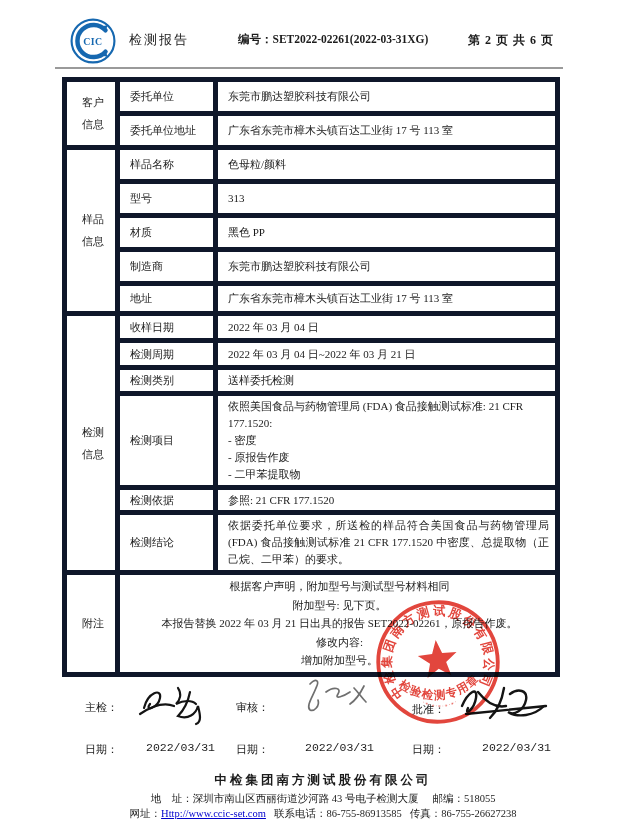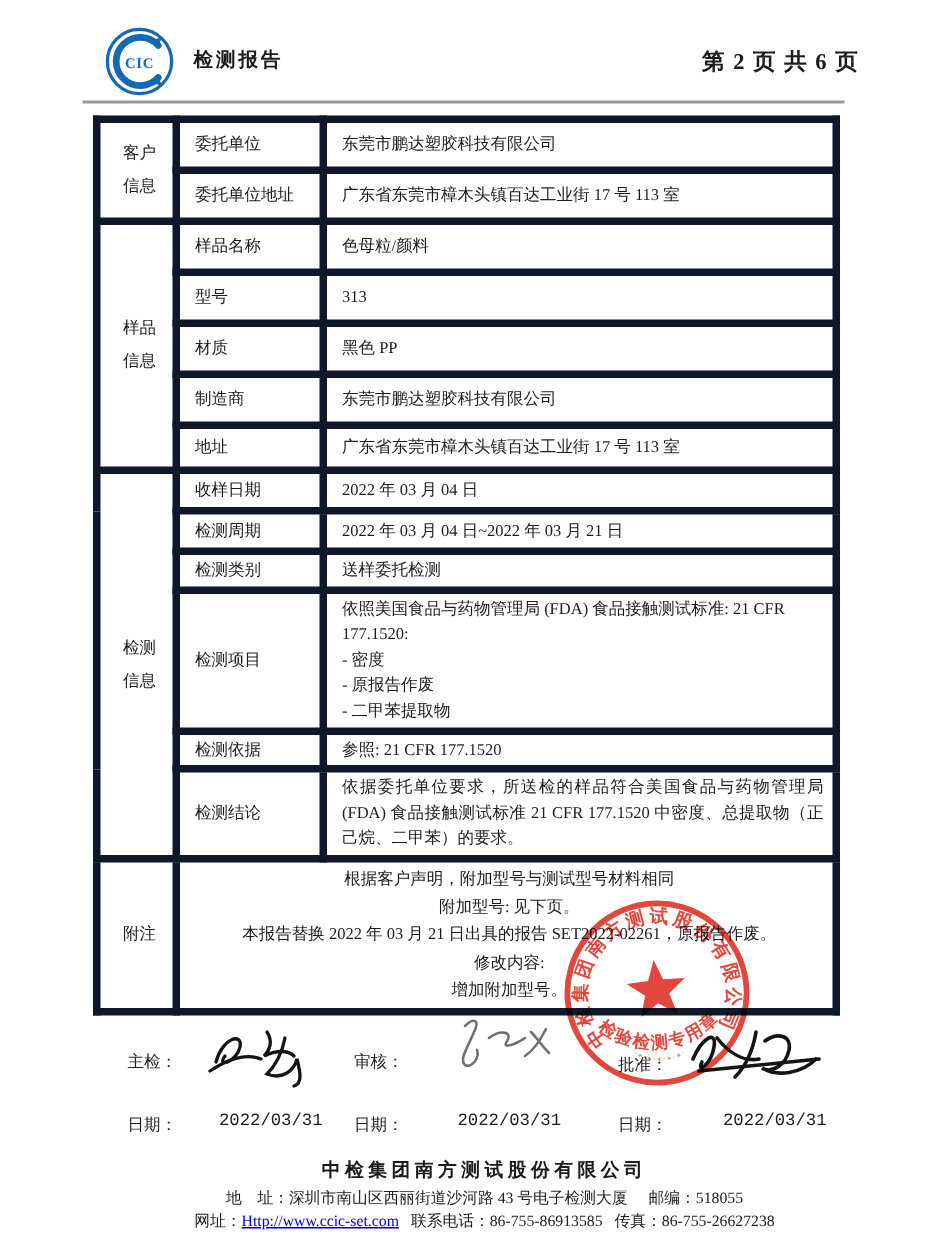--- a/index.html
+++ b/index.html
@@ -7,23 +7,23 @@
     position:relative;
     width:617px;height:840px;
     background:#ffffff;
     font-family:"Liberation Serif","DejaVu Serif",serif;
     color:#1c1c1c;
     overflow:hidden;
     padding-left:29px;
   }
   
   .hdr-logo{position:absolute;left:66px;top:16px;width:54px;height:50px;}
-  .hdr-title{position:absolute;left:129px;top:31px;font-size:13px;font-weight:bold;letter-spacing:2px;}
+  .hdr-title{position:absolute;left:129px;top:31px;font-size:13px;font-weight:normal;letter-spacing:2px;}
   .hdr-number{position:absolute;left:238px;top:32px;font-size:11.5px;font-weight:bold;}
-  .hdr-page{position:absolute;left:468px;top:32px;font-size:15px;font-weight:bold;letter-spacing:1px;}
+  .hdr-page{position:absolute;left:468px;top:32px;font-size:12px;font-weight:bold;letter-spacing:1px;}
   .hdr-rule{position:absolute;left:55px;top:67px;width:508px;height:2px;background:#9a9a9a;}
   
   table.report{
     position:absolute;left:62px;top:77px;
     width:493px;border-collapse:collapse;table-layout:fixed;
     font-size:11px;
   }
   table.report td{
     border:5px solid #0f172a;
     vertical-align:middle;
@@ -67,20 +67,21 @@
 <div class="page">
 
   <svg class="hdr-logo" viewBox="0 0 60 56">
     <circle cx="30" cy="28" r="24" fill="none" stroke="#1668b0" stroke-width="2.4"></circle>
     <path d="M 44,16 A 18,18 0 1 0 44,40" fill="none" stroke="#1668b0" stroke-width="5" stroke-linecap="round"></path>
     <path d="M 44,16 l 3,-6 l -9,2 z" fill="#1668b0"></path>
     <path d="M 44,40 l 3,6 l -9,-2 z" fill="#1668b0"></path>
     <text x="30" y="32.5" text-anchor="middle" font-size="11" font-weight="bold" fill="#1668b0" font-family="Liberation Serif, DejaVu Serif, serif" letter-spacing="0.5">CIC</text>
   </svg>
   <div class="hdr-title">检测报告</div>
+  <div class="hdr-number"><span>编号：</span><span>SET2022-02261(2022-03-31XG)</span></div>
   <div class="hdr-page">第 2 页 共 6 页</div>
   <div class="hdr-rule"></div>
 
   <table class="report">
     <colgroup>
         <col style="width:53px">
         <col style="width:98px">
         <col style="width:342px">
       </colgroup>
     <tbody>

